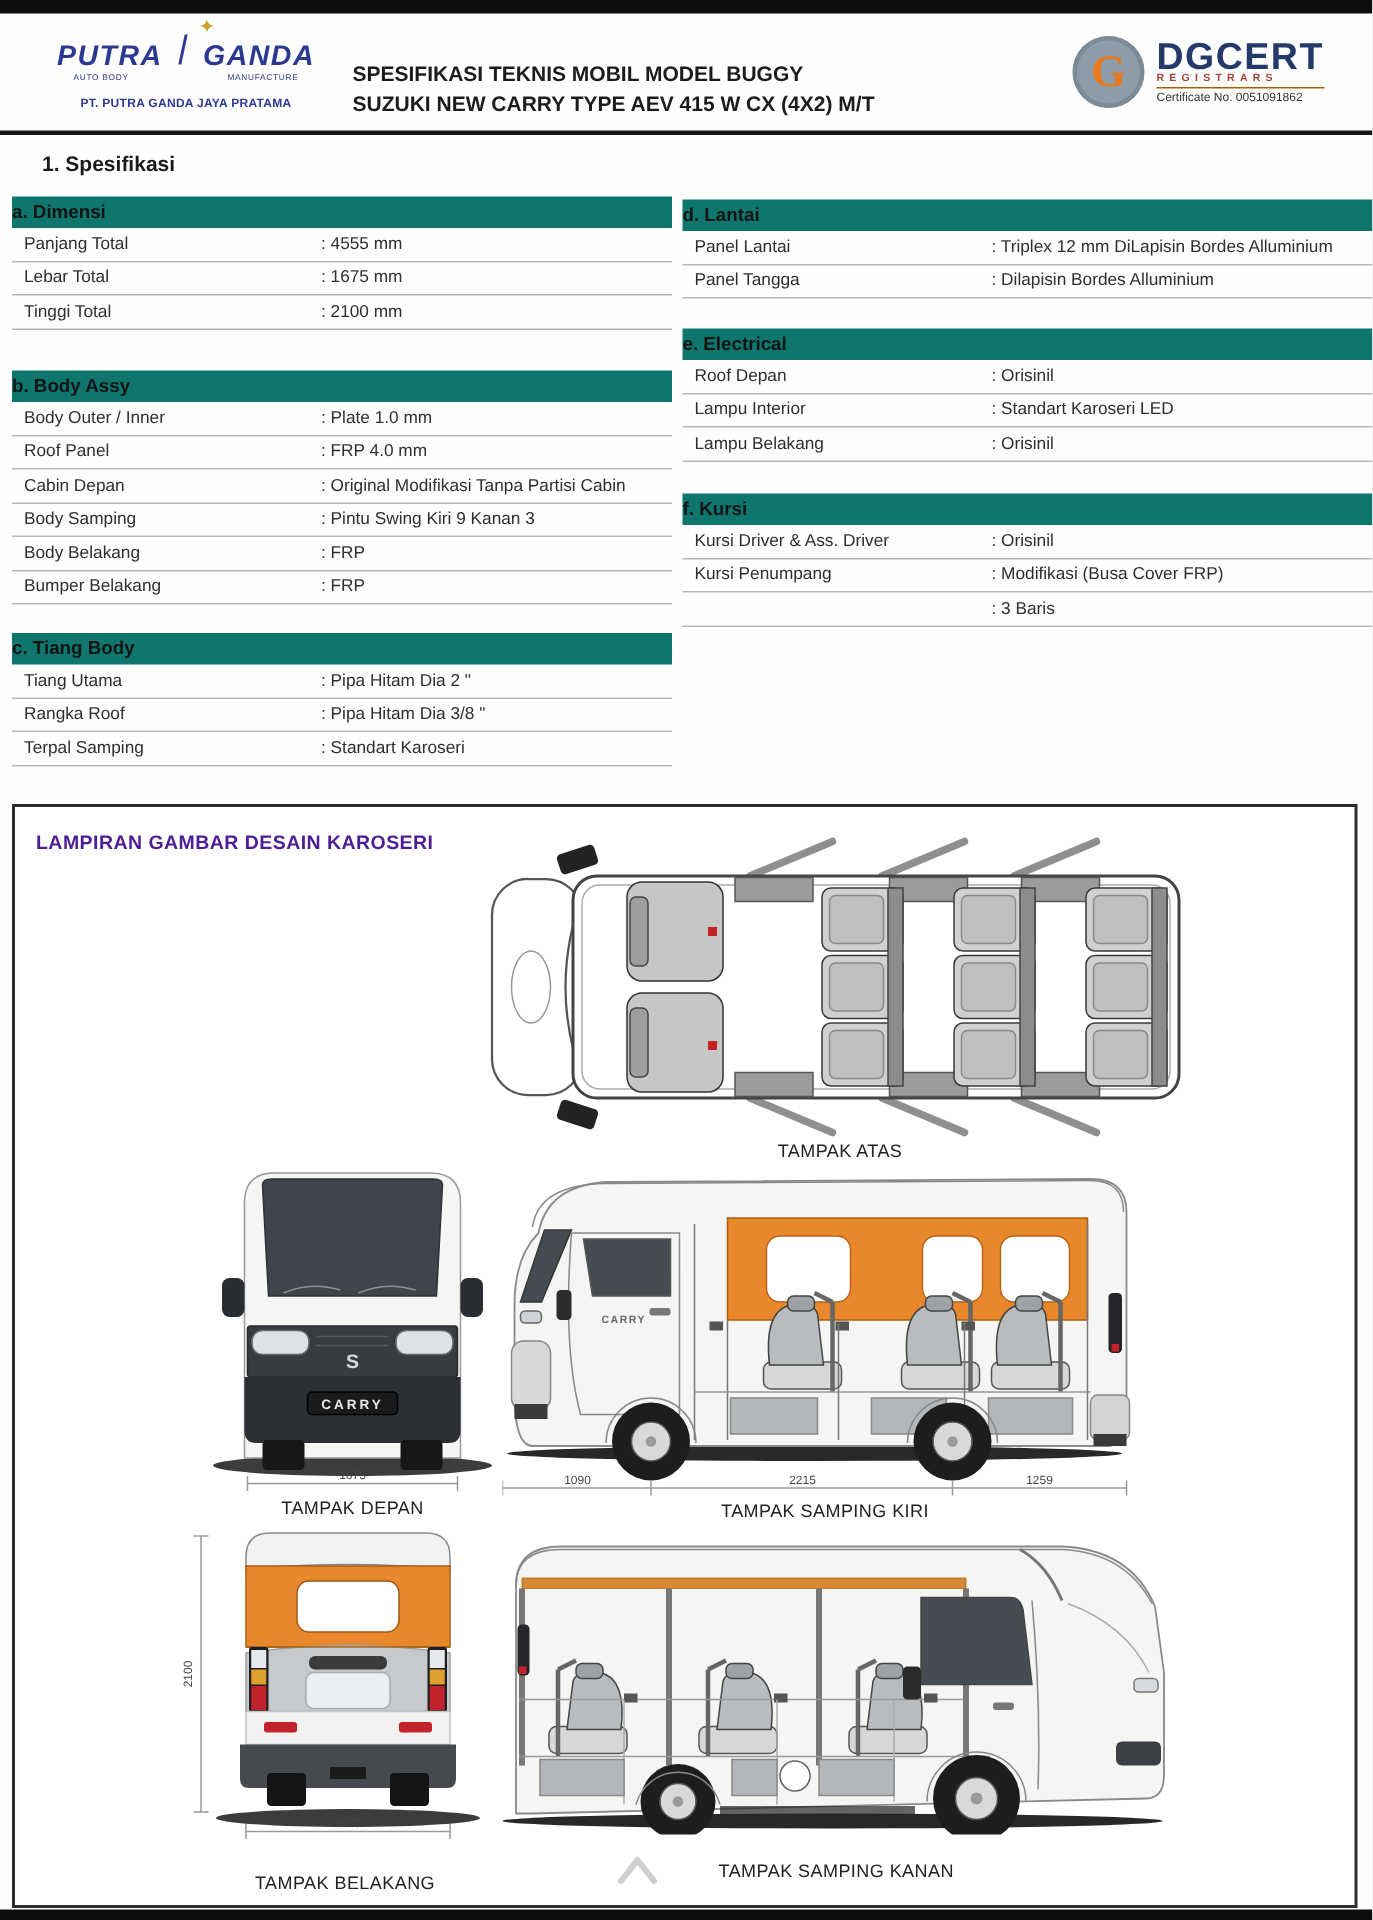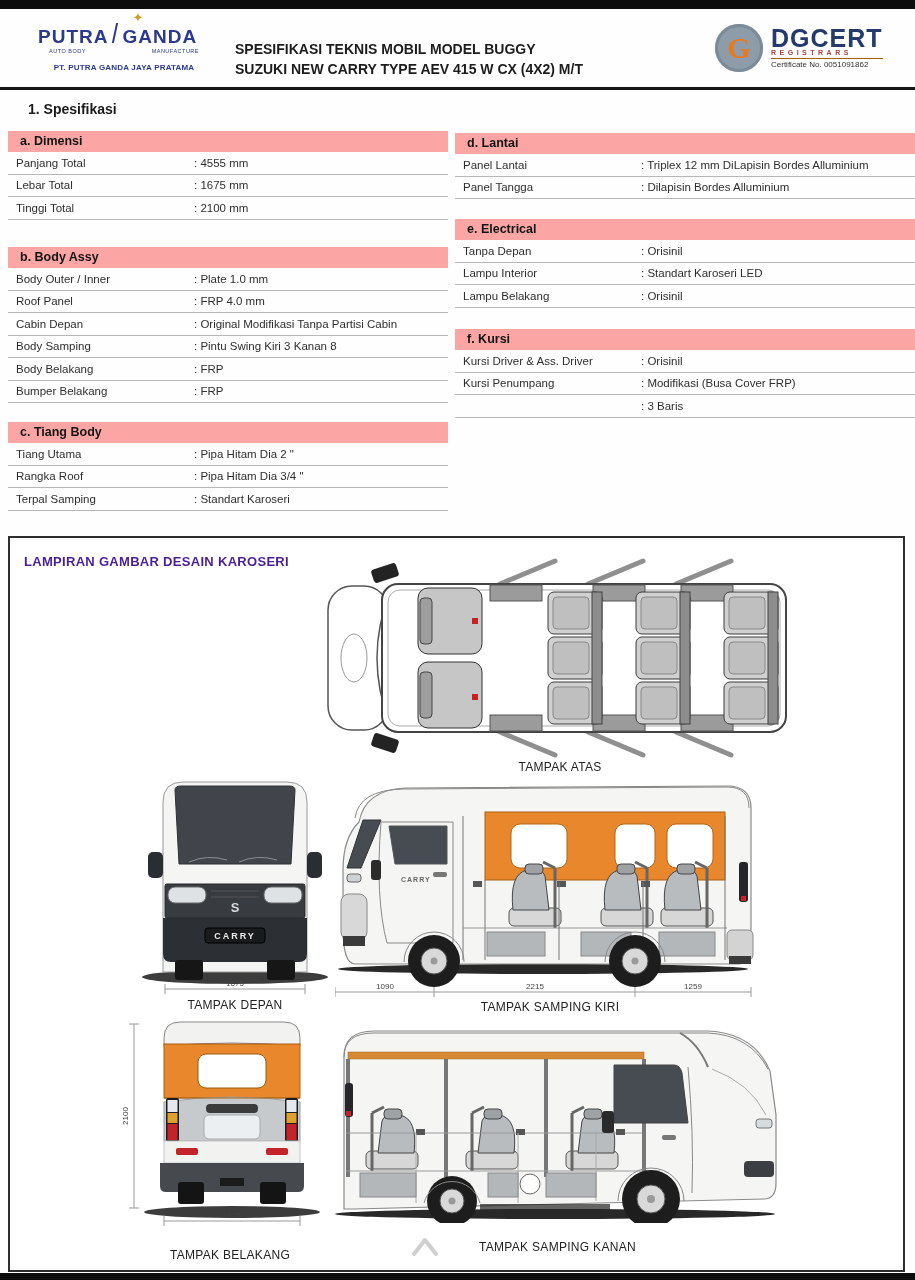--- a/index.html
+++ b/index.html
@@ -5,44 +5,44 @@
   html,body{margin:0;padding:0;background:#e9e9e9;}
   .page{position:relative;width:915px;height:1280px;background:#fefefe;overflow:hidden;
         font-family:"Liberation Sans",sans-serif;color:#222;}
   .bar{position:absolute;left:0;right:0;background:#0d0d0d;}
   .bar-top{top:0;height:9px;}
   .bar-bottom{bottom:0;height:7px;}
 
   
   .logo-block{position:absolute;left:38px;top:13px;width:172px;text-align:center;color:#2b3990;}
   .logo-star{font-size:13px;color:#c9a227;line-height:10px;display:block;transform:translateX(14px);}
-  .logo-name{display:flex;justify-content:flex-start;align-items:baseline;gap:6px;
-             font-weight:bold;font-size:19px;letter-spacing:1px;line-height:20px;}
+  .logo-name{display:flex;justify-content:space-between;align-items:baseline;gap:6px;
+             font-weight:bold;font-size:19px;letter-spacing:1px;line-height:20px;font-style:italic;}
   .logo-divider{width:2px;height:20px;background:#2b3990;transform:skewX(-12deg);}
   .logo-sub{display:flex;justify-content:space-between;font-size:5.5px;letter-spacing:.5px;
             width:150px;margin:1px auto 0;}
   .logo-company{font-size:8px;font-weight:bold;margin-top:9px;letter-spacing:.2px;}
   .doc-title{position:absolute;left:235px;right:235px;top:40px;text-align:left;
              font-weight:bold;font-size:14px;line-height:1.4;color:#1c1c1c;}
   .cert-block{position:absolute;right:8px;top:24px;width:192px;display:flex;align-items:center;gap:8px;}
   .cert-circle{width:48px;height:48px;border-radius:50%;background:#8d9ca8;flex:0 0 auto;
                display:flex;align-items:center;justify-content:center;box-shadow:inset 0 0 0 3px #7b8b98;}
   .cert-g{font-size:30px;font-weight:bold;color:#e8791d;font-family:"Liberation Serif",serif;line-height:1;}
   .cert-name{font-size:25px;font-weight:bold;color:#243a6b;letter-spacing:1px;line-height:22px;}
   .cert-reg{font-size:7px;color:#a8443a;letter-spacing:3.5px;font-weight:bold;}
   .cert-no{font-size:8px;font-weight:normal;color:#333;margin-top:2px;border-top:1px solid #a16207;padding-top:1px;}
   .hdr-rule{position:absolute;left:0;right:0;top:87px;height:3px;background:#161616;}
   .h1{position:absolute;left:28px;top:101px;font-size:14px;font-weight:bold;color:#1a1a1a;}
 
   
   .spec-section{position:absolute;}
-  .spec-header{background:#fca5a5;font-weight:bold;font-size:12.5px;color:#141414;
-               padding:3px 12px 4px;line-height:14px;}
+  .spec-header{background:#0f766e;font-weight:bold;font-size:12.5px;color:#141414;
+               padding:3px 0 4px;line-height:14px;}
   .spec-row{display:flex;align-items:center;height:21.5px;border-bottom:1px solid #b7b7b7;
-            font-size:11.5px;color:#2e2e2e;}
+            font-size:11.5px;color:#2e2e2e;gap:20px;}
   .spec-label{width:178px;padding-left:8px;flex:0 0 auto;}
   .spec-value{flex:1;}
 
   
   .panel{position:absolute;left:8px;top:536px;width:897px;height:736px;border:2px solid #2e2e2e;
          box-sizing:border-box;background:#fff;}
   .panel-title{position:absolute;left:14px;top:16px;font-size:13px;font-weight:bold;
                letter-spacing:.3px;color:#4c1d95;}
   .view{position:absolute;}
   .view-label{position:absolute;text-align:center;font-weight:normal;font-size:12px;
@@ -114,41 +114,41 @@
     <div class="spec-row">
         <div class="spec-label">Roof Panel</div>
         <div class="spec-value">: FRP 4.0 mm</div>
       </div>
     <div class="spec-row">
         <div class="spec-label">Cabin Depan</div>
         <div class="spec-value">: Original Modifikasi Tanpa Partisi Cabin</div>
       </div>
     <div class="spec-row">
         <div class="spec-label">Body Samping</div>
-        <div class="spec-value">: Pintu Swing Kiri 3  Kanan 8</div>
+        <div class="spec-value">: Pintu Swing Kiri 9  Kanan 3</div>
       </div>
     <div class="spec-row">
         <div class="spec-label">Body Belakang</div>
         <div class="spec-value">: FRP</div>
       </div>
     <div class="spec-row">
         <div class="spec-label">Bumper Belakang</div>
         <div class="spec-value">: FRP</div>
       </div>
   </div>
 
   <div class="spec-section" style="left:8px;top:422px;width:440px">
     <div class="spec-header">c. Tiang Body</div>
     <div class="spec-row">
         <div class="spec-label">Tiang Utama</div>
         <div class="spec-value">: Pipa Hitam Dia 2 "</div>
       </div>
     <div class="spec-row">
         <div class="spec-label">Rangka Roof</div>
-        <div class="spec-value">: Pipa Hitam Dia 3/4 "</div>
+        <div class="spec-value">: Pipa Hitam Dia 3/8 "</div>
       </div>
     <div class="spec-row">
         <div class="spec-label">Terpal Samping</div>
         <div class="spec-value">: Standart Karoseri</div>
       </div>
   </div>
 
   <div class="spec-section" style="left:455px;top:133px;width:460px">
     <div class="spec-header">d. Lantai</div>
     <div class="spec-row">
@@ -157,21 +157,21 @@
       </div>
     <div class="spec-row">
         <div class="spec-label">Panel Tangga</div>
         <div class="spec-value">: Dilapisin Bordes Alluminium</div>
       </div>
   </div>
 
   <div class="spec-section" style="left:455px;top:219px;width:460px">
     <div class="spec-header">e. Electrical</div>
     <div class="spec-row">
-        <div class="spec-label">Tanpa Depan</div>
+        <div class="spec-label">Roof Depan</div>
         <div class="spec-value">: Orisinil</div>
       </div>
     <div class="spec-row">
         <div class="spec-label">Lampu Interior</div>
         <div class="spec-value">: Standart Karoseri LED</div>
       </div>
     <div class="spec-row">
         <div class="spec-label">Lampu Belakang</div>
         <div class="spec-value">: Orisinil</div>
       </div>

